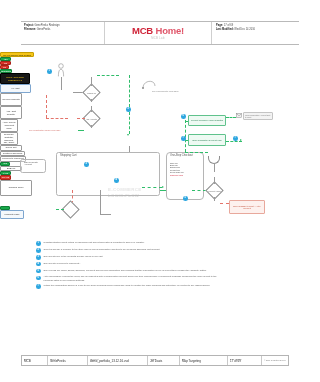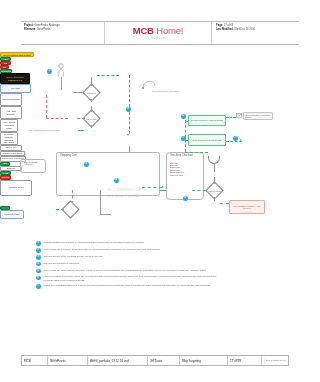--- a/index.html
+++ b/index.html
@@ -32,21 +32,21 @@
   .hdr-right{ width: 88px; border-left: 0.6px solid #cfcfcf; padding-left: 4px; }
 
   .kv { font-size: 2.6px; line-height: 4.2px; color: #4a4a4a; white-space: nowrap; }
   .kv b { color: #1c1c1c; font-weight: bold; }
 
   .title-wrap { text-align: center; }
   .title-main {
     font-size: 9.5px; font-weight: bold; letter-spacing: -0.2px;
     color: #cf2338; line-height: 10px;
   }
-  .title-main .soft { color: #e0566a; font-weight: normal; }
+  .title-main .soft { color: #e0566a; font-weight: bold; }
   .title-sub { font-size: 2.6px; color: #b8b8b8; margin-top: 1px; letter-spacing: .4px; }
 
   
   #canvas { position: absolute; left: 0; top: 52px; width: 320px; height: 180px; }
 
   
   .box {
     background: #fff; border: 0.7px solid #9a9a9a; border-radius: 1px;
     display: flex; align-items: center; justify-content: center;
     text-align: center; color: #3c3c3c; font-size: 2.3px; line-height: 2.9px;

